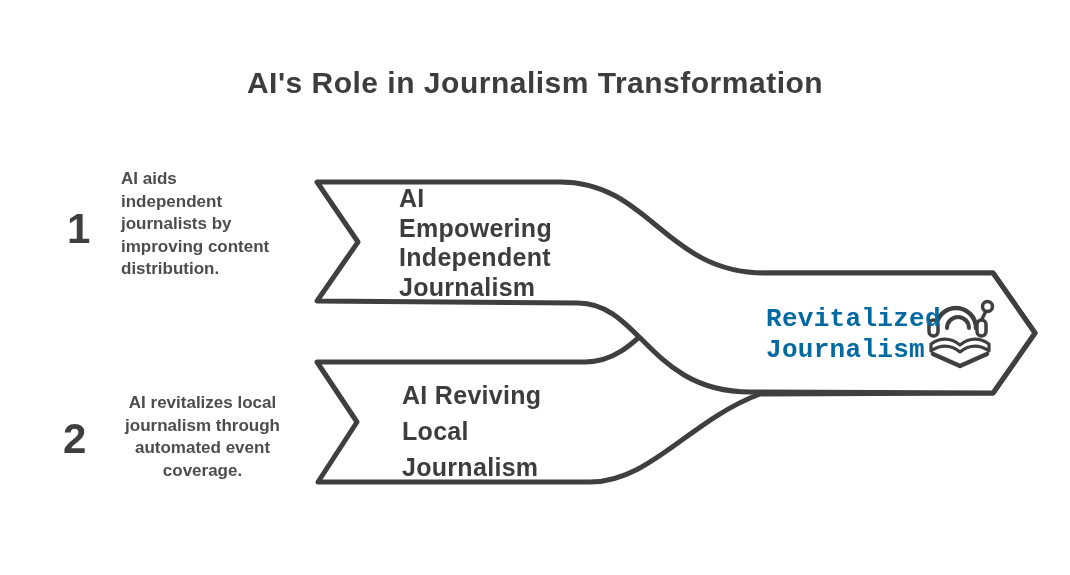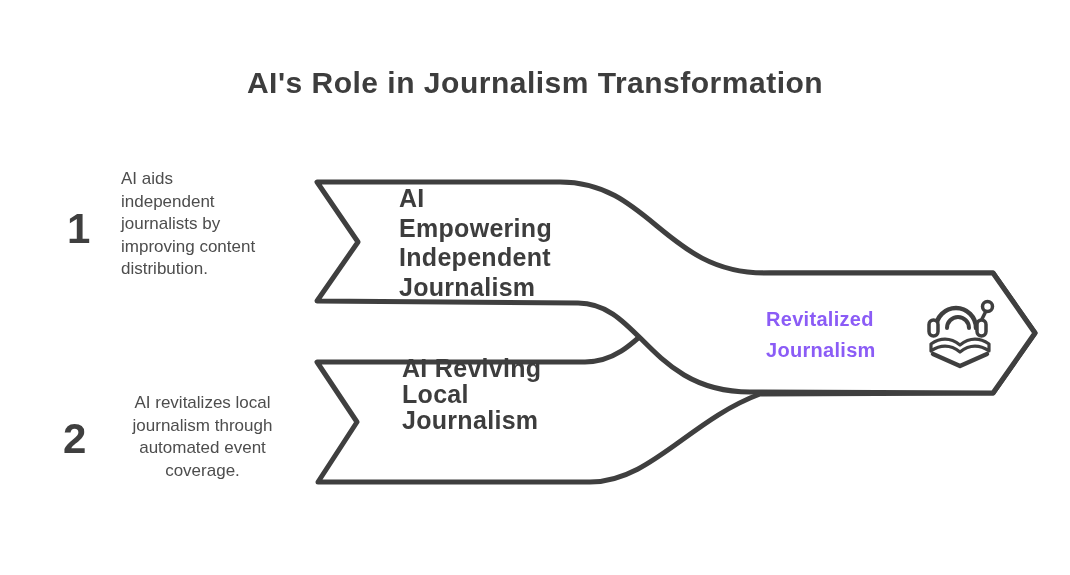--- a/index.html
+++ b/index.html
@@ -24,39 +24,40 @@
   svg.flow { left: 0; top: 0; }
   .multiline { white-space: pre-line; }
   .step-number {
     font-size: 42px;
     font-weight: 700;
     color: #3f3f3f;
     line-height: 1;
   }
   .step-text {
     font-size: 17px;
-    font-weight: 400;
+    font-weight: 700;
     color: #4d4d4d;
     line-height: 22.5px;
     width: 185px;
   }
   .band-label {
     font-size: 25px;
     font-weight: 700;
     color: #3d3d3d;
     line-height: 29.5px;
     letter-spacing: 0.3px;
     margin-left: 23px;
   }
   .result-label {
-    font-size: 20px;
+    font-size: 26px;
     font-weight: 700;
-    color: #8b5cf6;
+    color: #0369a1;
     line-height: 30.5px;
     letter-spacing: 0.3px;
+    font-family: Liberation Mono, monospace;
   }
 </style>
 </head>
 <body>
 
 <div class="canvas">
 
   <svg class="abs flow" width="1070" height="575" viewBox="0 0 1070 575">
 
     <path d="M 317,362 L 585,362 C 650,362 660,273 770,273 L 993,273 L 1035,333 L 993,393 L 760,394 C 690,420 650,482 590,482 L 318,482 L 357,422 Z" fill="#ffffff" stroke="#3f3f3f" stroke-width="5" stroke-linejoin="round" stroke-linecap="round"></path>
@@ -91,20 +92,20 @@
   <div class="abs step-text multiline" style="left:110px; top:392px;text-align:center;">AI revitalizes local
 journalism through
 automated event
 coverage.</div>
 
   <div class="abs band-label multiline" style="left:376px; top:184px;">AI
 Empowering
 Independent
 Journalism</div>
 
-  <div class="abs band-label multiline" style="left:379px; top:355px; line-height:26px;">AI Reviving
+  <div class="abs band-label multiline" style="left:379px; top:377px; line-height:36px;">AI Reviving
 Local
 Journalism</div>
 
   <div class="abs result-label multiline" style="left:766px; top:304px;">Revitalized
 Journalism</div>
 
 </div>
 
 </body></html>

